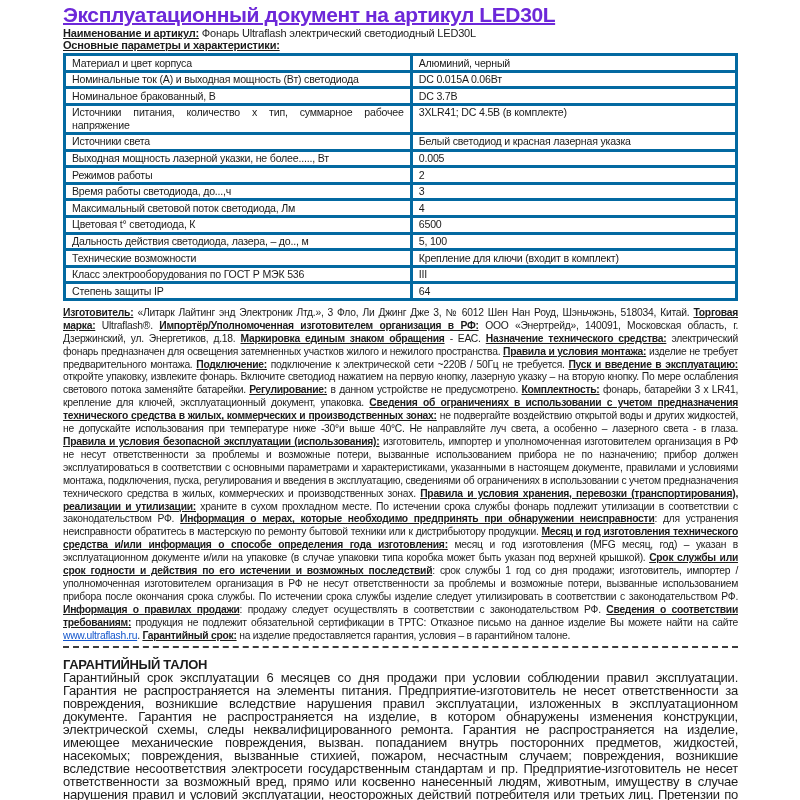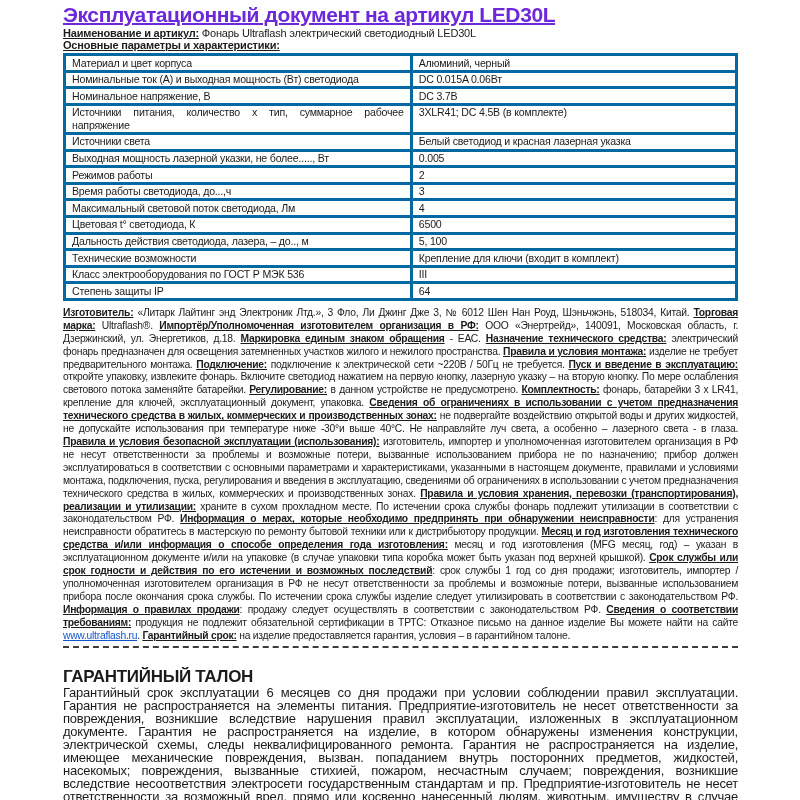--- a/index.html
+++ b/index.html
@@ -34,21 +34,21 @@
   .info-block {
     margin-top:6px; font-size:10.3px; line-height:12.9px;
     text-align:justify; letter-spacing:-0.25px;
   }
   .sect { font-weight:bold; text-decoration:underline;margin-top:37px; }
   .doc-link { color:#1155CC; text-decoration:underline; cursor:pointer; }
 
   .dash-sep { margin-top:4px; border-top:2px dashed #3c3c3c; height:0; }
 
   .warranty-heading {
-    margin-top:19px; font-size:17px; font-weight:bold; letter-spacing:-0.3px;
+    margin-top:9px; font-size:13px; font-weight:bold; letter-spacing:-0.3px;
   }
   .warranty-text {
     font-size:13px; line-height:12.9px; text-align:justify; letter-spacing:-0.25px;
   }
   .fields { margin-top:22px;font-style:italic; }
   .fill-field { font-size:12.6px; font-weight:bold; line-height:22.5px; letter-spacing:-0.2px; white-space:nowrap; }
   .f-line { font-weight:bold; }
 </style>
 </head>
 <body>
@@ -65,21 +65,21 @@
     <tbody>
         <tr>
           <td class="p-label">Материал и цвет корпуса</td>
           <td class="p-value">Алюминий, черный</td>
         </tr>
         <tr>
           <td class="p-label">Номинальные ток (А) и выходная мощность (Вт) светодиода</td>
           <td class="p-value">DC 0.015A  0.06Вт</td>
         </tr>
         <tr>
-          <td class="p-label">Номинальное напряжение, В</td>
+          <td class="p-label">Номинальное бракованный, В</td>
           <td class="p-value">DC 3.7В</td>
         </tr>
         <tr>
           <td class="p-label">Источники питания, количество х тип, суммарное рабочее напряжение</td>
           <td class="p-value">3XLR41; DC 4.5В (в комплекте)</td>
         </tr>
         <tr>
           <td class="p-label">Источники света</td>
           <td class="p-value">Белый светодиод и красная лазерная указка</td>
         </tr>

